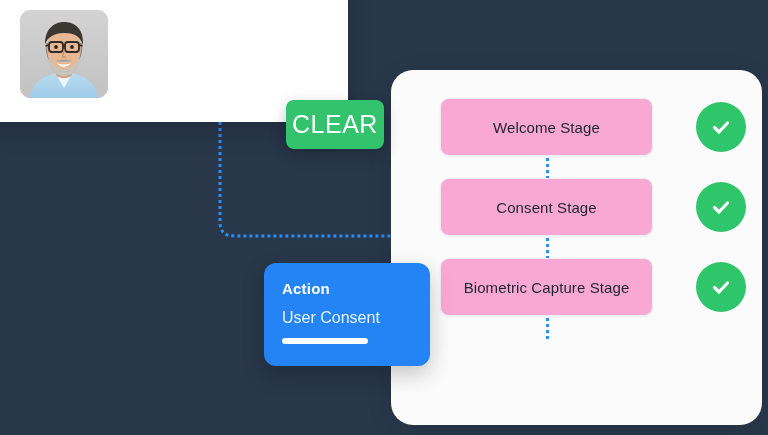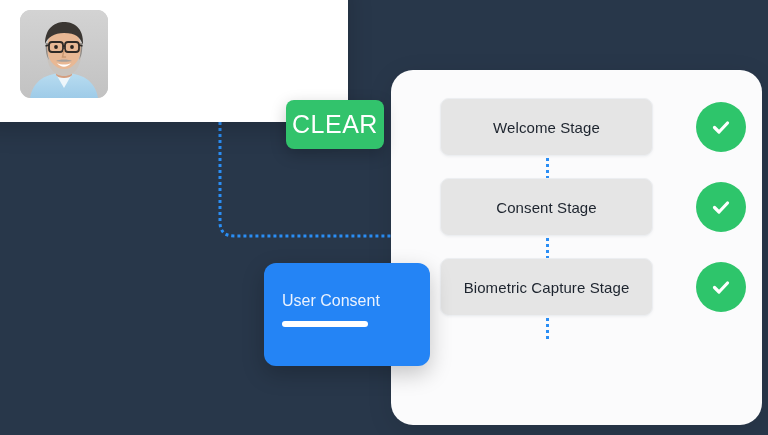--- a/index.html
+++ b/index.html
@@ -28,21 +28,21 @@
     position:absolute;
     left:49px;
     width:320px;
     height:58px;
     display:flex;
     align-items:center;
   }
   .stage-card {
     width:213px;
     height:58px;
-    background:#e5e5e5;
+    background:#f9a8d4;
     border:1px solid #eceef1;
     border-radius:9px;
     display:flex;
     align-items:center;
     justify-content:center;
     box-shadow:0 1px 3px rgba(20,30,50,0.05);
   }
   .stage-label {
     font-size:15px;
     color:#1d242e;
@@ -253,15 +253,16 @@
 
       <path d="M37 53 C41 58 47 58 51 53 C47 55 41 55 37 53 Z" fill="#ffffff"></path>
     </svg>
   </div>
 
 </div>
 
 <button class="clear-btn">CLEAR</button>
 
 <div class="action-card">
+  <div class="action-title">Action</div>
   <div class="action-sub">User Consent</div>
   <div class="action-bar"></div>
 </div>
 
 </body></html>

